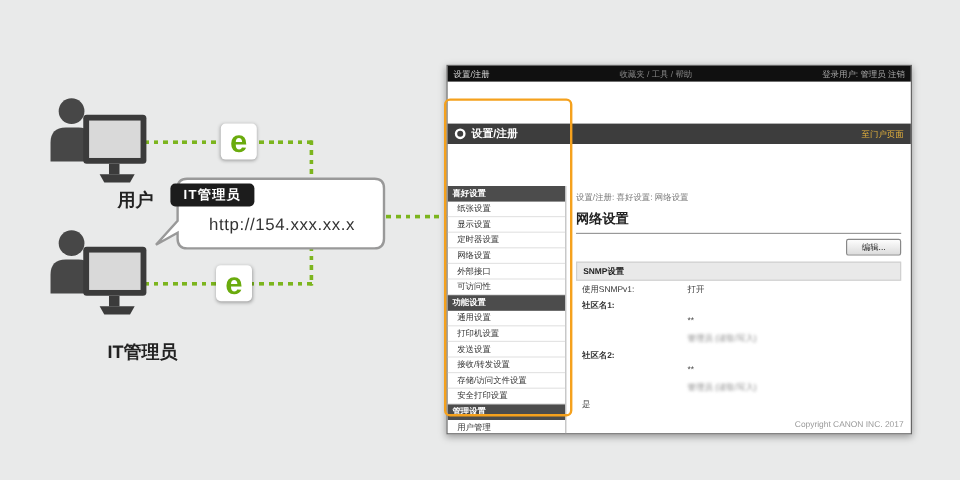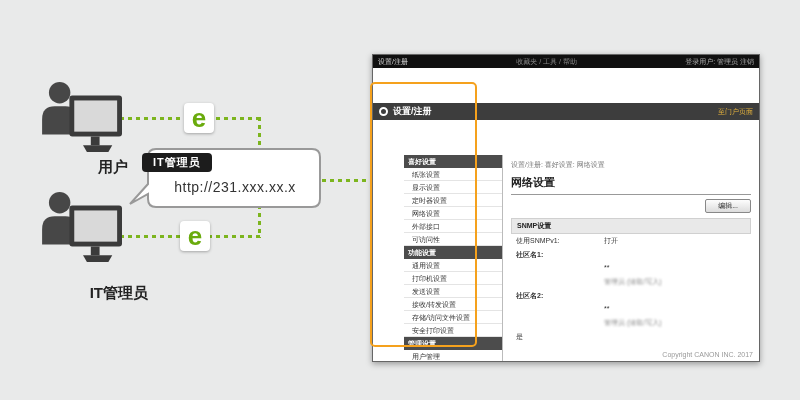--- a/index.html
+++ b/index.html
@@ -35,21 +35,21 @@
     padding:0 5px;font-size:7px;color:#bbb;flex:0 0 auto;}
   .titlebar .tb-title{color:#ddd;}
   .titlebar .tb-menu{color:#888;flex:1;text-align:center;}
   .titlebar .tb-right{color:#aaa;}
   .appheader{height:17px;background:#3d3d3d;display:flex;align-items:center;gap:5px;
     padding:0 6px;flex:0 0 auto;}
   .ring-icon{width:9px;height:9px;border:2px solid #fff;border-radius:50%;box-sizing:border-box;}
   .appheader .app-title{color:#fff;font-weight:bold;font-size:9px;flex:1;}
   .appheader .portal{color:#e6b33c;font-size:7px;}
 
-  .contentrow{flex:1;display:flex;min-height:0;position:relative;padding-left:31px;}
+  .contentrow{flex:1;display:flex;min-height:0;position:relative;}
   .sidebar{width:99px;border-right:1px solid #bbb;box-sizing:border-box;overflow:hidden;}
   .sb-header{background:#4c4c4c;color:#fff;font-size:7px;font-weight:bold;padding:3px 4px;height:7px;line-height:7px;}
   .sb-item{font-size:7px;color:#333;padding:3px 4px 2px 8px;border-bottom:1px solid #e4e4e4;height:7px;line-height:7px;cursor:pointer;}
 
   .mainpanel{flex:1;padding:5px 8px;position:relative;font-size:7px;color:#333;}
   .breadcrumb{font-size:7px;color:#777;}
   .page-title{font-size:11px;font-weight:bold;color:#222;margin-top:5px;padding-bottom:4px;border-bottom:1px solid #999;}
   .btn-row{text-align:right;margin-top:4px;}
   .edit-btn{font-size:7px;color:#222;background:linear-gradient(#fdfdfd,#dcdcdc);
     border:1px solid #888;border-radius:2px;padding:1px 12px;cursor:pointer;}
@@ -99,21 +99,21 @@
   </div>
   <div class="person-label" style="left:20px;top:284px;width:128px;">IT管理员</div>
 
   <div class="e-icon" style="left:184px;top:103px;">e</div>
   <div class="e-icon" style="left:180px;top:221px;">e</div>
 
   <svg class="bubble-svg" style="left:126px;top:146px;" width="200" height="66">
     <path d="M30 3 H186 Q194 3 194 11 V53 Q194 61 186 61 H30 Q22 61 22 53 V48 L4 58 L22 38 V11 Q22 3 30 3 Z" fill="#ffffff" stroke="#999999" stroke-width="2"></path>
   </svg>
   <div class="bubble-tag" style="left:142px;top:153px;">IT管理员</div>
-  <div class="bubble-url" style="left:150px;top:179px;">http://231.xxx.xx.x</div>
+  <div class="bubble-url" style="left:150px;top:179px;">http://154.xxx.xx.x</div>
 
   <div class="window">
     <div class="titlebar">
       <span class="tb-title">设置/注册</span>
       <span class="tb-menu">收藏夹 / 工具 / 帮助</span>
       <span class="tb-right">登录用户: 管理员  注销</span>
     </div>
     <div class="appheader">
       <span class="ring-icon"></span>
       <span class="app-title">设置/注册</span>

